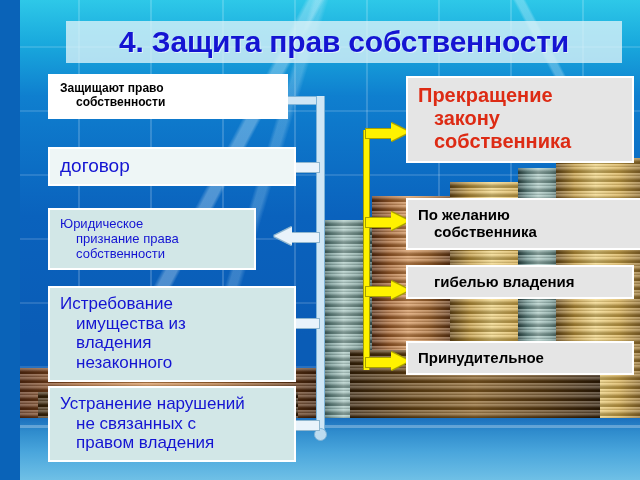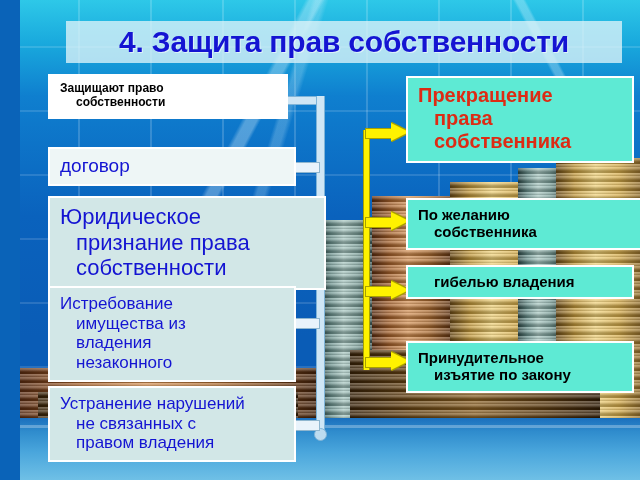--- a/index.html
+++ b/index.html
@@ -83,26 +83,26 @@
     position:absolute;box-sizing:border-box;
     padding:6px 8px 7px 10px;
     border:2px solid #ffffff;
     line-height:1.16;
   }
   .box .ln{display:block;white-space:nowrap;}
   .box .ind{padding-left:16px;}
 
   .box-white{background:#ffffff;color:#000000;font-weight:bold;}
   .box-cyan{background:#d2e7e7;color:#1414d2;}
-  .box-yellow{background:#5eead4;color:#000000;font-weight:bold;}
+  .box-yellow{background:#e5e5e5;color:#000000;font-weight:bold;}
 
   
   #b-l1{left:28px;top:74px;width:240px;font-size:12px;}
   #b-l2{left:28px;top:147px;width:248px;font-size:19px;background:#eef6f6;color:#1414d2;font-weight:normal;}
-  #b-l3{left:28px;top:196px;width:278px;font-size:22px;}
+  #b-l3{left:28px;top:208px;width:208px;font-size:13px;}
   #b-l4{left:28px;top:286px;width:248px;font-size:17px;}
   #b-l5{left:28px;top:386px;width:248px;font-size:17px;}
 
   
   #b-r1{left:386px;top:76px;width:228px;font-size:20px;color:#dd2b14;}
   #b-r2{left:386px;top:198px;width:264px;font-size:15px;}
   #b-r3{left:386px;top:265px;width:228px;font-size:15px;}
   #b-r4{left:386px;top:341px;width:228px;font-size:15px;}
 
   
@@ -240,31 +240,30 @@
   </div>
 
   <div class="box box-cyan" id="b-l5">
     <span class="ln">Устранение нарушений</span>
     <span class="ln ind">не связанных с</span>
     <span class="ln ind">правом владения</span>
   </div>
 
   <div class="box box-yellow" id="b-r1">
     <span class="ln">Прекращение</span>
-    <span class="ln ind">права</span>
+    <span class="ln ind">закону</span>
     <span class="ln ind">собственника</span>
   </div>
 
   <div class="box box-yellow" id="b-r2">
     <span class="ln">По желанию</span>
     <span class="ln ind">собственника</span>
   </div>
 
   <div class="box box-yellow" id="b-r3">
     <span class="ln ind">гибелью владения</span>
   </div>
 
   <div class="box box-yellow" id="b-r4">
     <span class="ln">Принудительное</span>
-    <span class="ln ind">изъятие по закону</span>
   </div>
 
 </div>
 
 </body></html>

